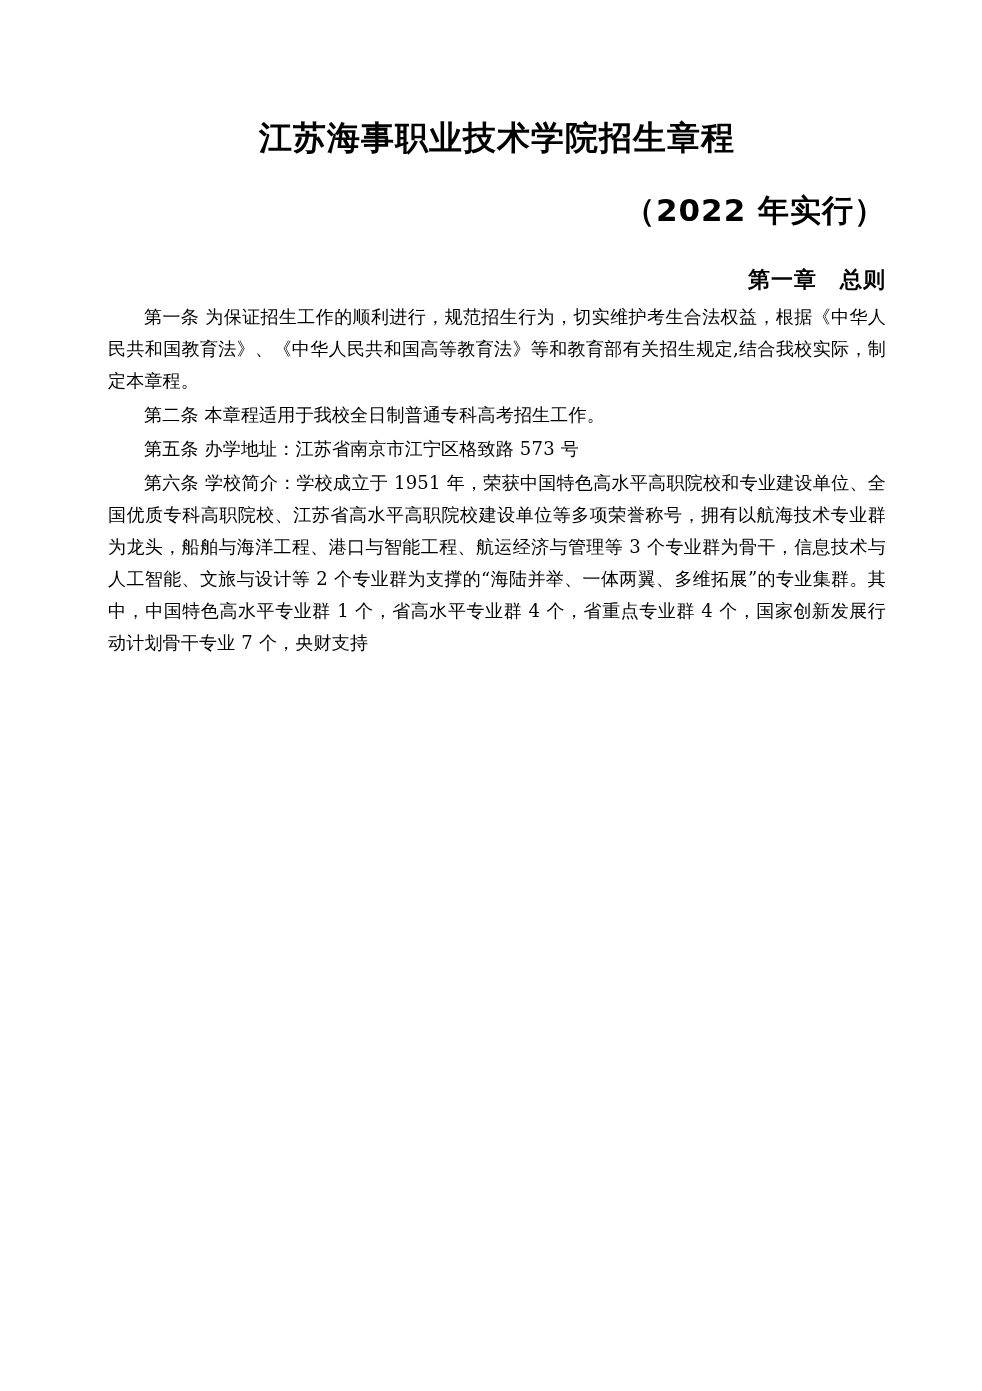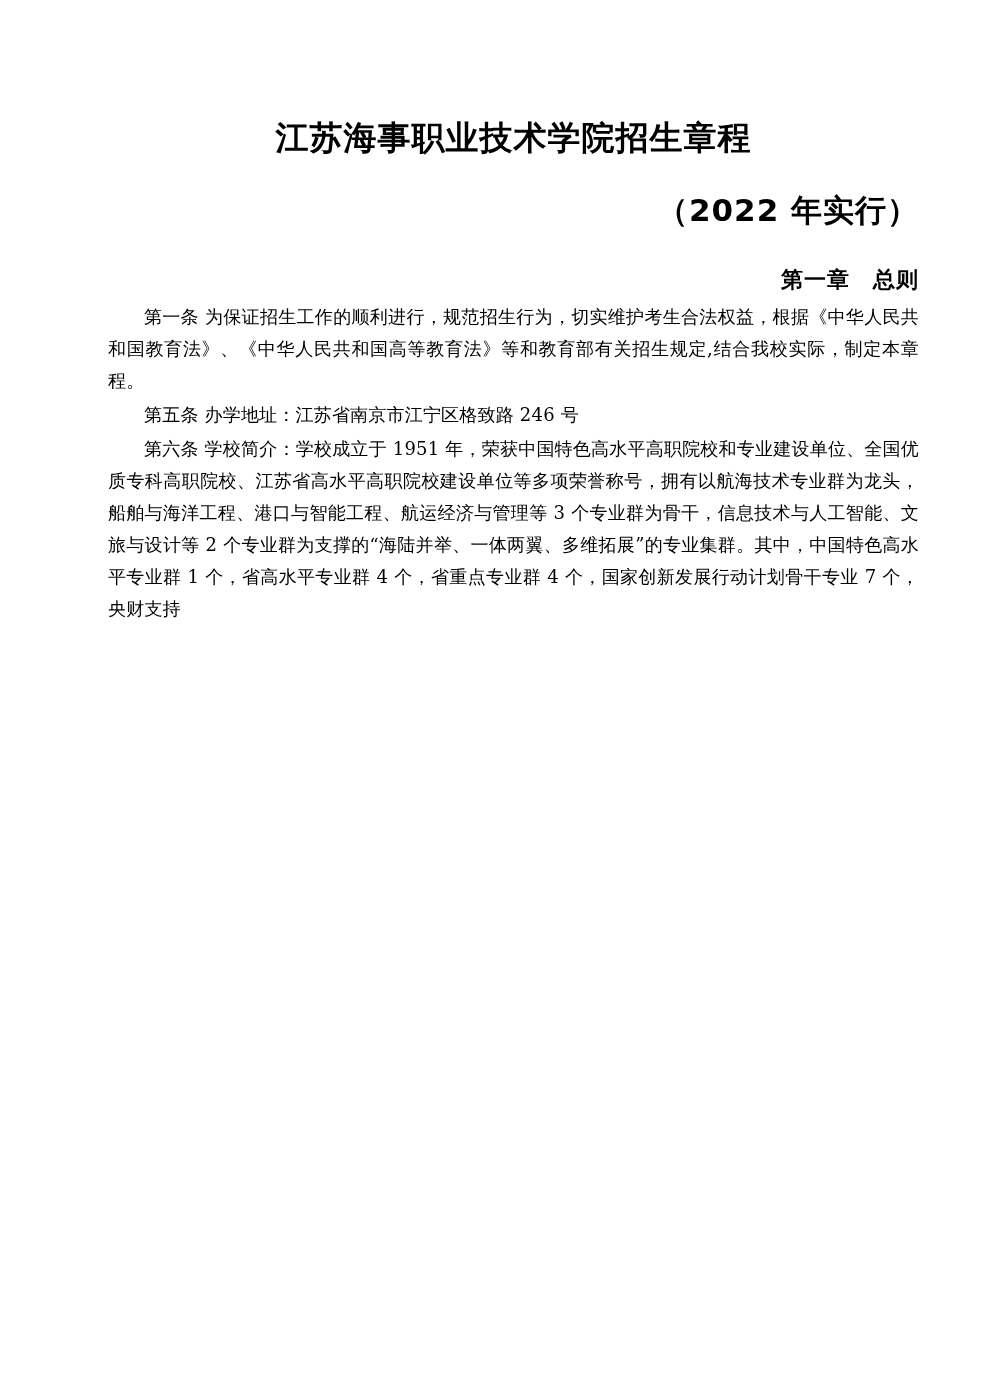--- a/index.html
+++ b/index.html
@@ -8,21 +8,21 @@
     background: #ffffff;
   }
   body {
     font-family: "DejaVu Serif", "Liberation Serif", serif;
     color: #000000;
   }
   .page {
     width: 982px;
     height: 1391px;
     box-sizing: border-box;
-    padding: 96px 63px 40px 108px;
+    padding: 96px 96px 40px 108px;
     background: #ffffff;
     position: relative;
     overflow: hidden;
   }
   .doc-title {
     font-family: "DejaVu Sans", "Liberation Sans", sans-serif;
     font-weight: bold;
     font-size: 33px;
     text-align: center;
     letter-spacing: 1px;
@@ -64,16 +64,17 @@
 
 <div class="page">
 
   <h1 class="doc-title">江苏海事职业技术学院招生章程</h1>
 
   <h2 class="doc-subtitle">（2022 年实行）</h2>
 
   <h3 class="chapter-heading">第一章　总则</h3>
 
   <p class="para">第一条  为保证招生工作的顺利进行，规范招生行为，切实维护考生合法权益，根据《中华人民共和国教育法》、《中华人民共和国高等教育法》等和教育部有关招生规定,结合我校实际，制定本章程。</p>
-  <p class="para">第五条  办学地址：江苏省南京市江宁区格致路 246 号</p>
+  <p class="para">第二条  本章程适用于我校全日制普通专科高考招生工作。</p>
+  <p class="para">第五条  办学地址：江苏省南京市江宁区格致路 573 号</p>
   <p class="para">第六条  学校简介：学校成立于 1951 年，荣获中国特色高水平高职院校和专业建设单位、全国优质专科高职院校、江苏省高水平高职院校建设单位等多项荣誉称号，拥有以航海技术专业群为龙头，船舶与海洋工程、港口与智能工程、航运经济与管理等 3 个专业群为骨干，信息技术与人工智能、文旅与设计等 2 个专业群为支撑的“海陆并举、一体两翼、多维拓展”的专业集群。其中，中国特色高水平专业群 1 个，省高水平专业群 4 个，省重点专业群 4 个，国家创新发展行动计划骨干专业 7 个，央财支持</p>
 
 </div>
 
 </body></html>

